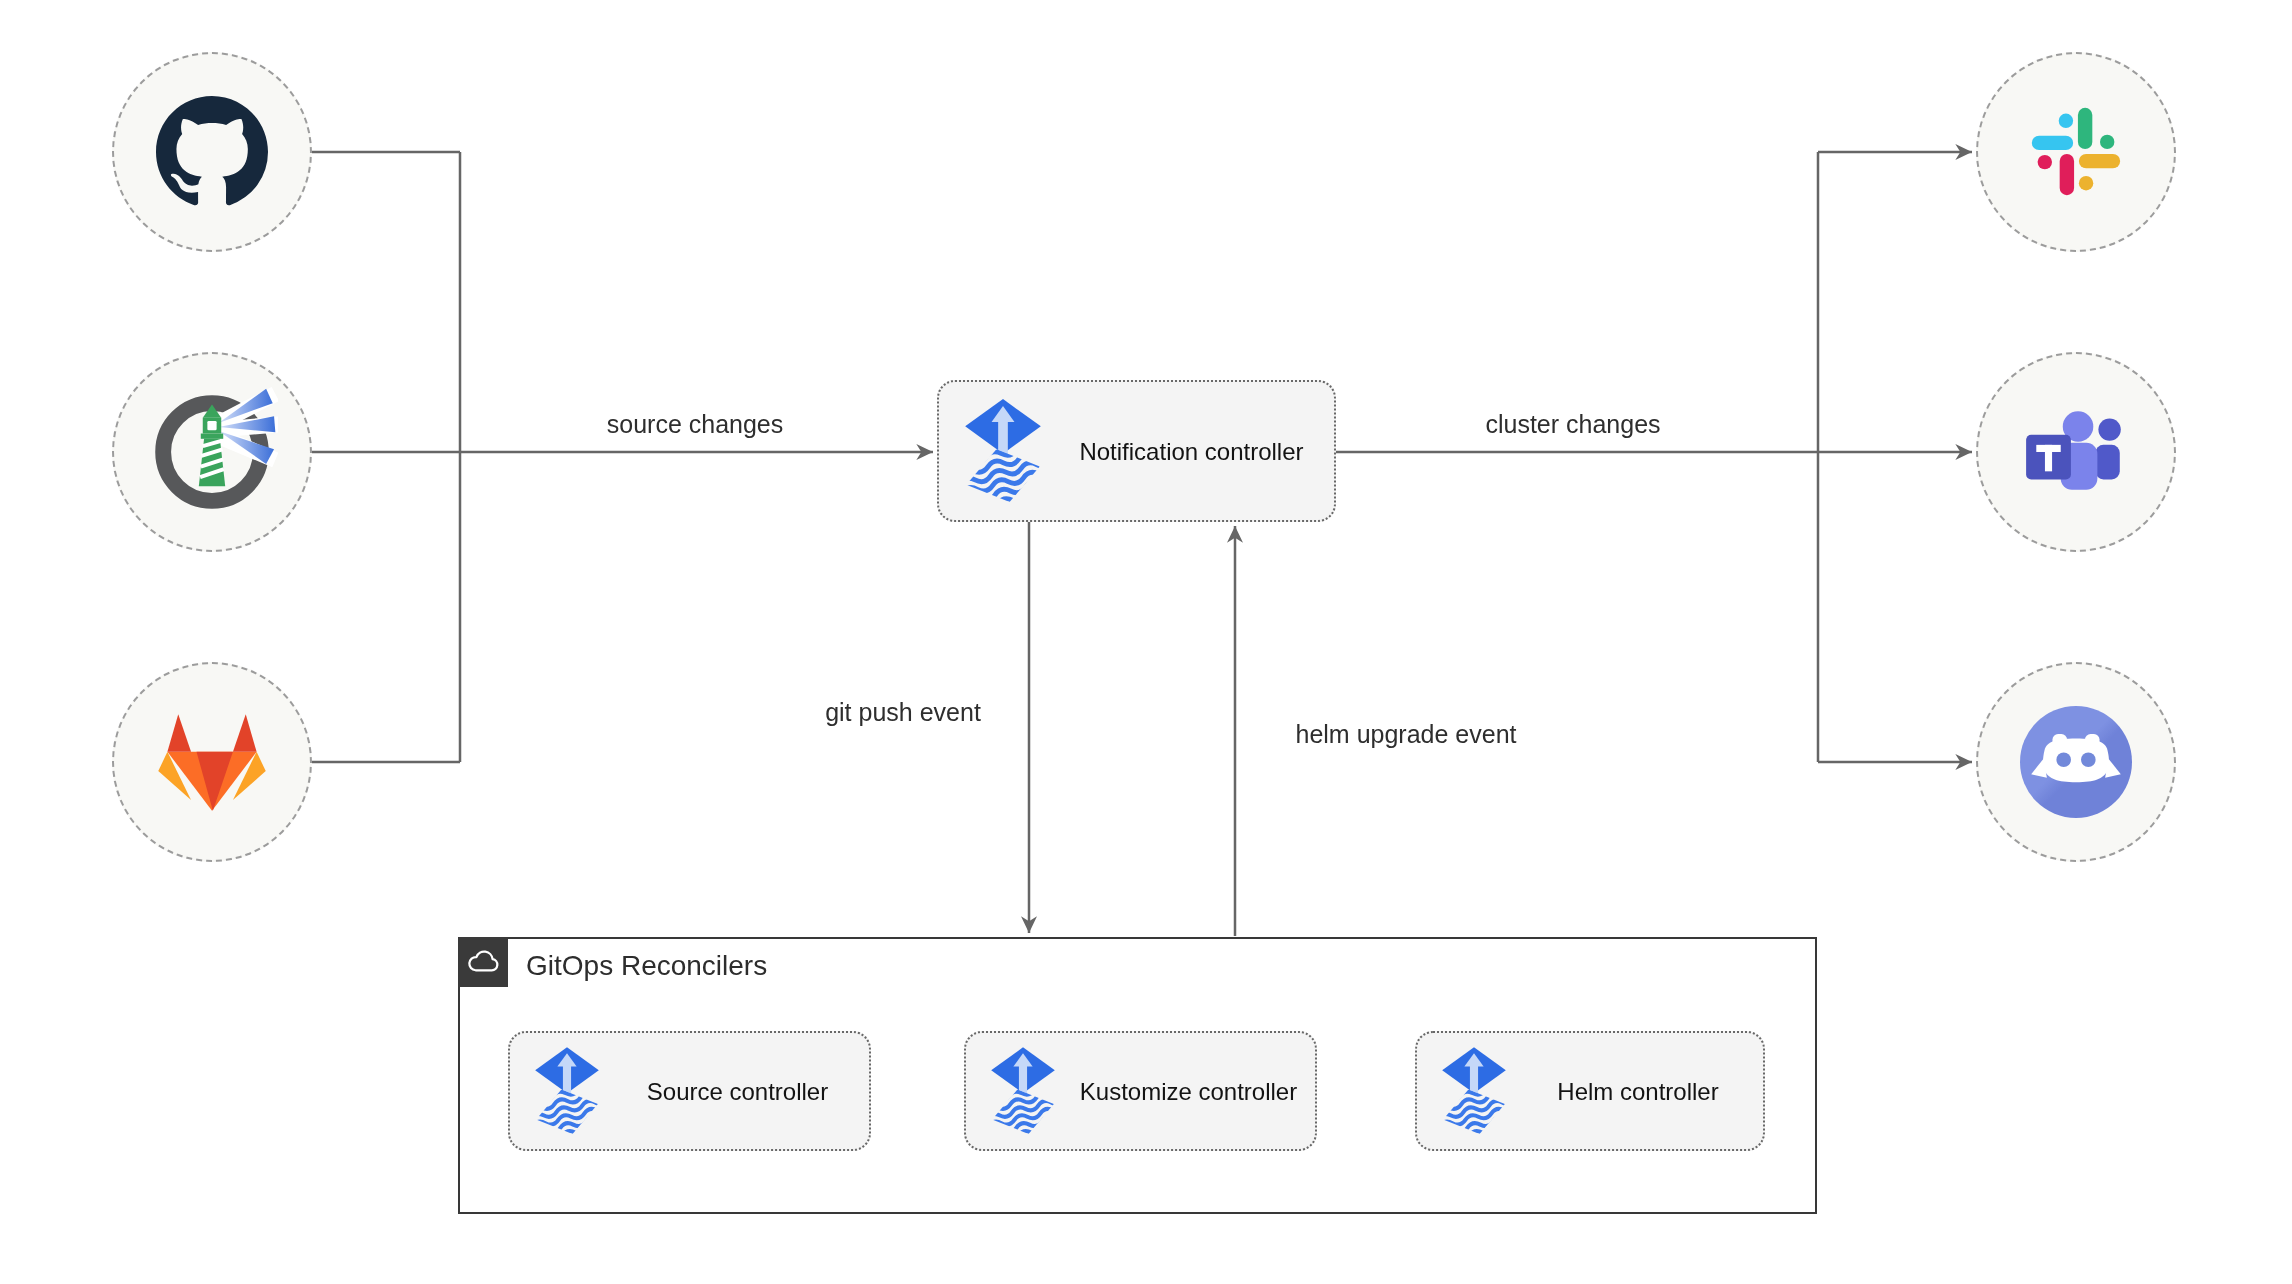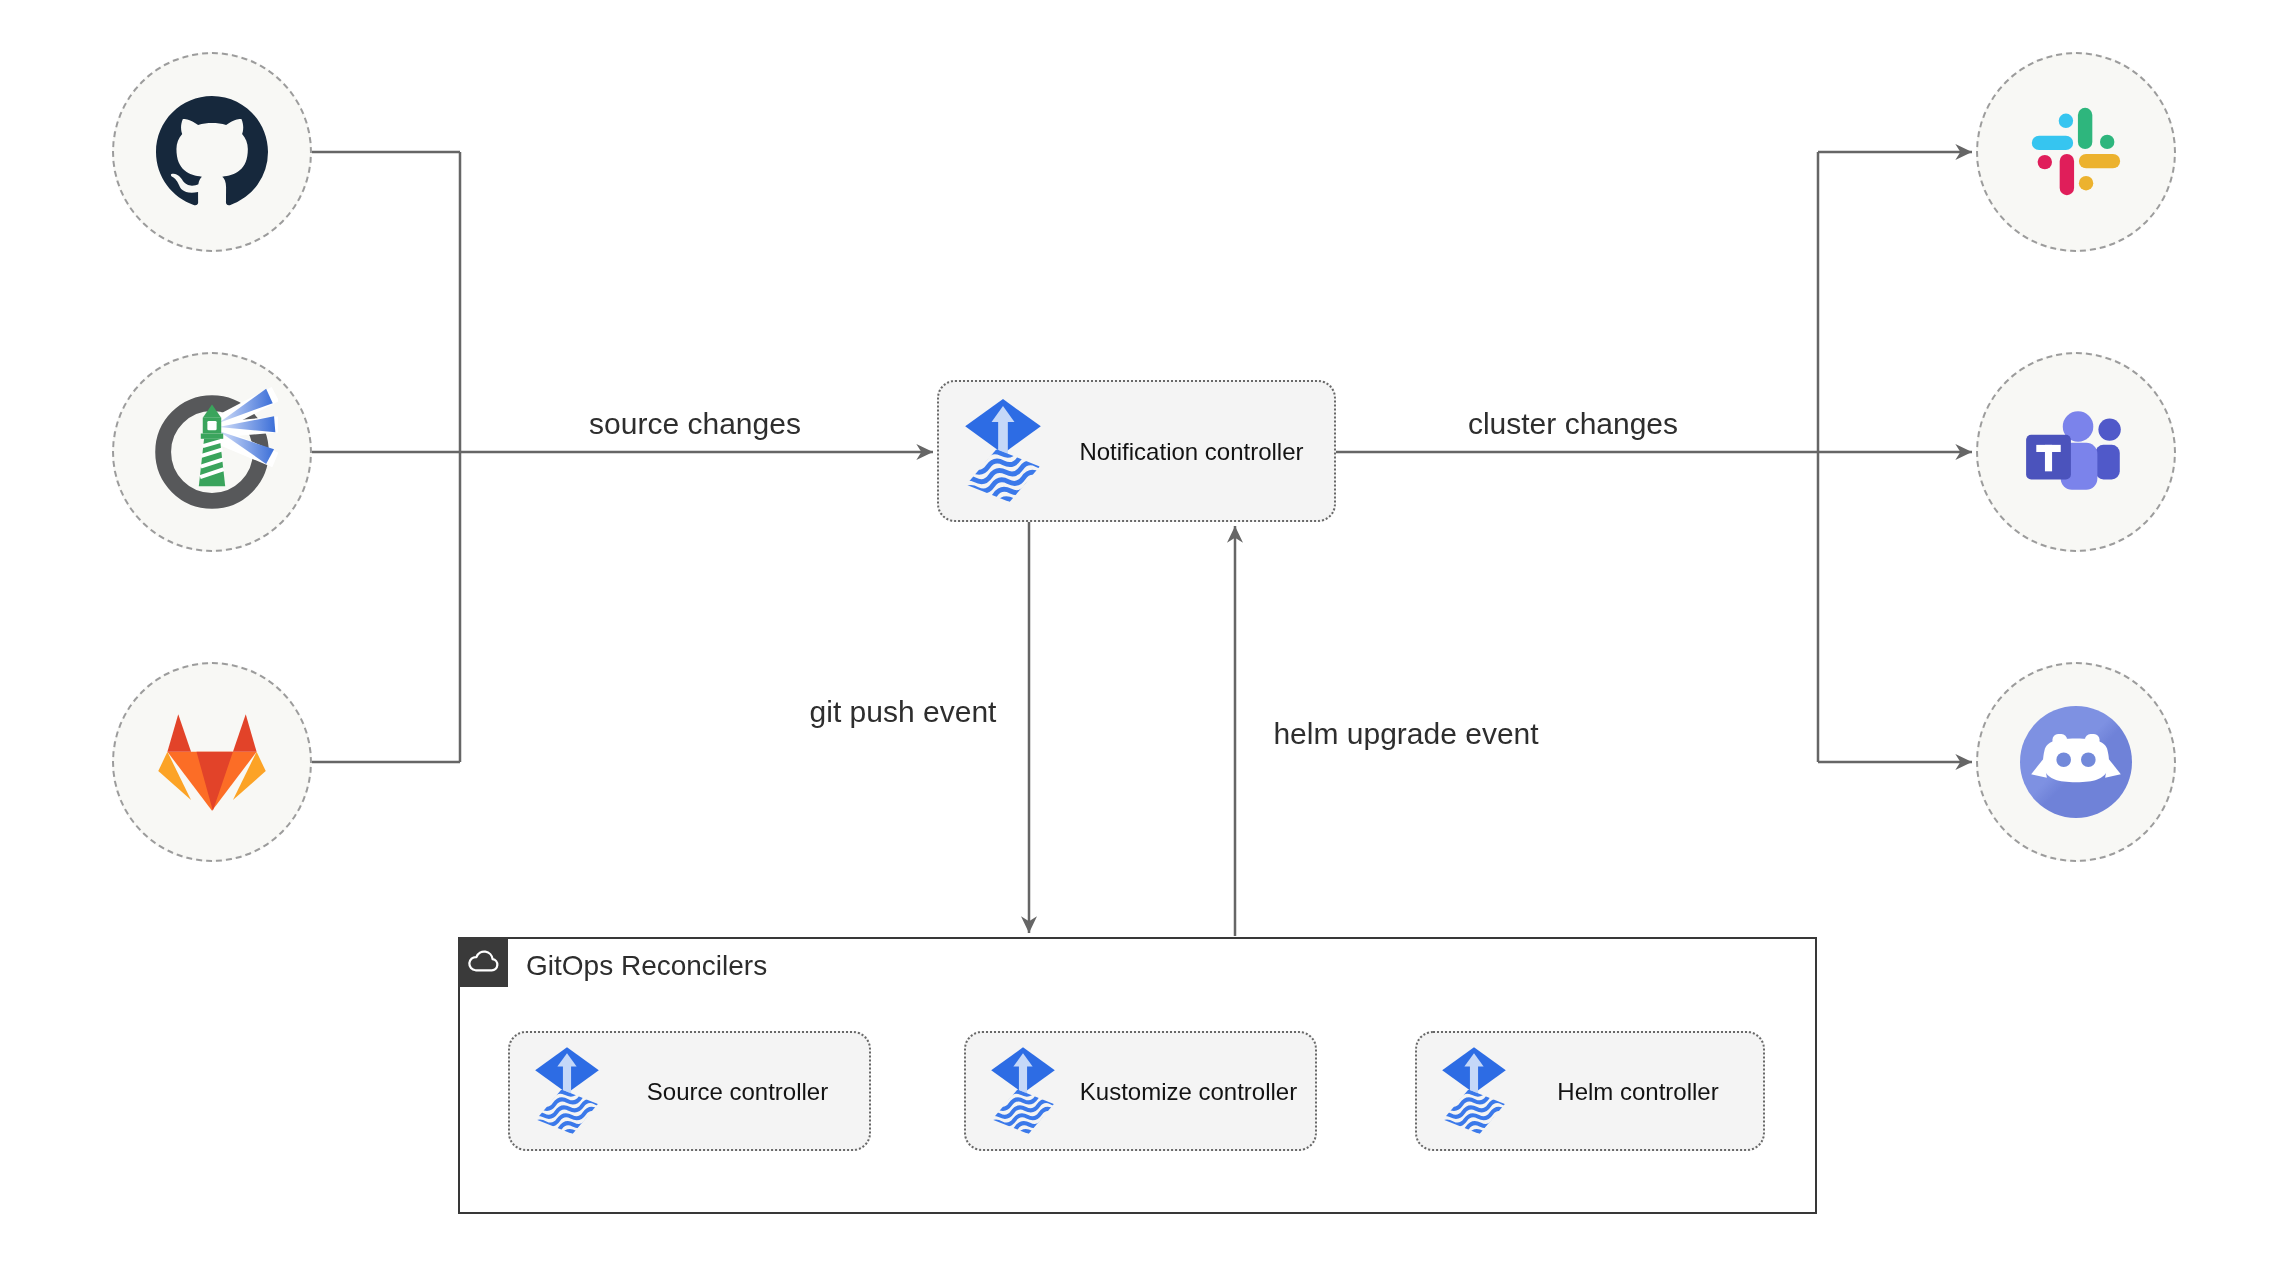--- a/index.html
+++ b/index.html
@@ -15,21 +15,21 @@
   }
   .ctrl{
     position:absolute;border:2.5px dotted #686868;border-radius:18px;background:#f4f4f4;
     display:flex;align-items:center;box-sizing:border-box;padding:0 12px 0 20px;gap:14px;
   }
   .ctrl .label{
     flex:1;text-align:center;font-size:24px;line-height:39px;color:#131313;
   }
   .edge-label{
     position:absolute;transform:translate(-50%,-50%);
-    font-size:30px;color:#2e2e2e;white-space:nowrap;
+    font-size:25px;color:#2e2e2e;white-space:nowrap;
   }
   .group-box{position:absolute;border:2.5px solid #383838;background:#ffffff;box-sizing:border-box;}
   .group-header{
     position:absolute;left:-2.5px;top:-2.5px;width:50px;height:50px;background:#3a3a3a;
     display:flex;align-items:center;justify-content:center;
   }
   .group-title{position:absolute;left:66px;top:11px;font-size:28px;color:#2d2d2d;}
 </style>
 </head>
 <body>

